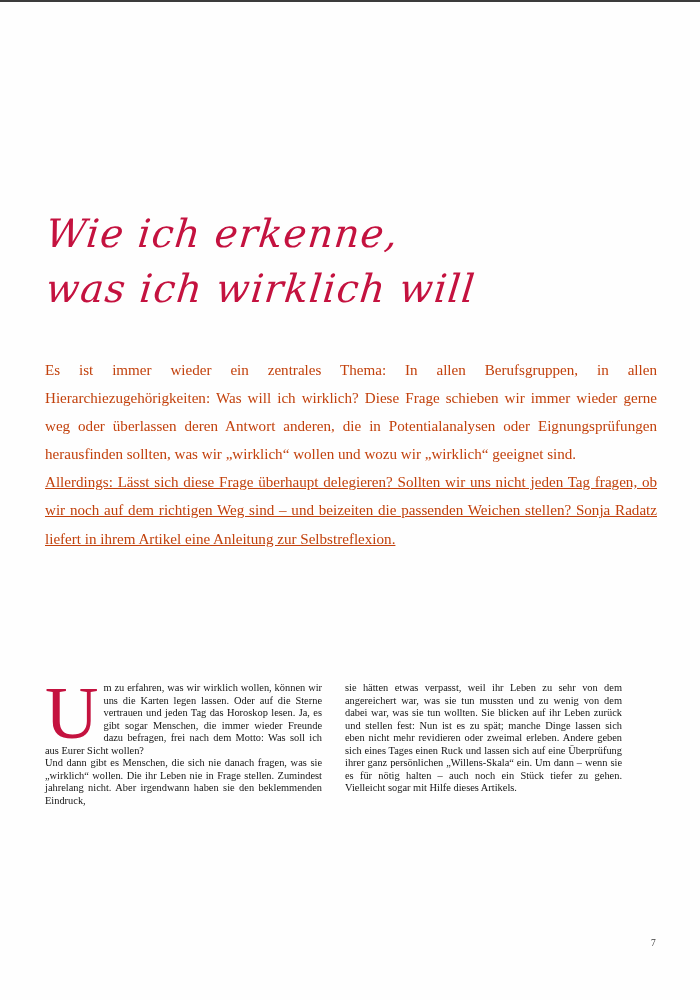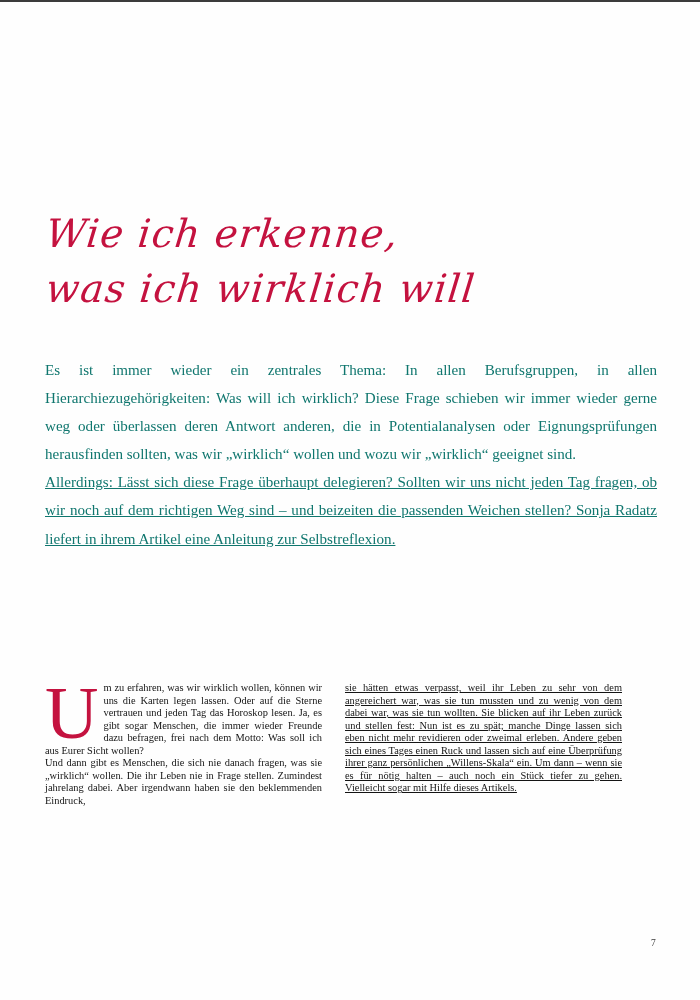--- a/index.html
+++ b/index.html
@@ -57,21 +57,21 @@
 
   
   .intro {
     position: absolute;
     left: 45px;
     top: 356px;
     width: 612px;
     font-size: 15.1px;
     line-height: 28.1px;
     text-align: justify;
-    color: #0f766e;
+    color: #c2410c;
     hyphens: manual;
   }
   .intro p {
     margin: 0;
   }
   .intro p + p {
     margin-top: 0;
     text-decoration: underline;
   }
 
@@ -86,21 +86,21 @@
   .col {
     position: absolute;
     top: 0;
     width: 277px;
     font-size: 10.4px;
     line-height: 12.55px;
     text-align: justify;
     color: #141414;
   }
   .col.left  { left: 0; }
-  .col.right { left: 300px; text-decoration: underline; }
+  .col.right { left: 300px; }
   .col p { margin: 0; }
 
   .dropcap {
     float: left;
     color: #c4123f;
     font-family: "Liberation Serif", "DejaVu Serif", serif;
     font-size: 74px;
     line-height: 0.80;
     font-weight: 400;
     margin: 2px 5px 0 0;
@@ -131,21 +131,21 @@
 
   <div class="intro">
     <p>Es ist immer wieder ein zentrales Thema: In allen Berufsgruppen, in allen Hierarchiezugehörigkeiten: Was will ich wirklich? Diese Frage schieben wir immer wieder gerne weg oder überlassen deren Antwort anderen, die in Potentialanalysen oder Eignungsprüfungen herausfinden sollten, was wir „wirklich“ wollen und wozu wir „wirklich“ geeignet sind.</p>
     <p>Allerdings: Lässt sich diese Frage überhaupt delegieren? Sollten wir uns nicht jeden Tag fragen, ob wir noch auf dem richtigen Weg sind – und beizeiten die passenden Weichen stellen? Sonja Radatz liefert in ihrem Artikel eine Anleitung zur Selbstreflexion.</p>
   </div>
 
   <div class="columns">
 
     <div class="col left">
       <p><span class="dropcap">U</span><span>m zu erfahren, was wir wirklich wollen, können wir uns die Karten legen lassen. Oder auf die Sterne vertrauen und jeden Tag das Horoskop lesen. Ja, es gibt sogar Menschen, die immer wieder Freunde dazu befragen, frei nach dem Motto: Was soll ich aus Eurer Sicht wollen?</span></p>
-      <p>Und dann gibt es Menschen, die sich nie danach fragen, was sie „wirklich“ wollen. Die ihr Leben nie in Frage stellen. Zumindest jahrelang dabei. Aber irgendwann haben sie den beklemmenden Eindruck,</p>
+      <p>Und dann gibt es Menschen, die sich nie danach fragen, was sie „wirklich“ wollen. Die ihr Leben nie in Frage stellen. Zumindest jahrelang nicht. Aber irgendwann haben sie den beklemmenden Eindruck,</p>
     </div>
 
     <div class="col right">
       <p>sie hätten etwas verpasst, weil ihr Leben zu sehr von dem angereichert war, was sie tun mussten und zu wenig von dem dabei war, was sie tun wollten. Sie blicken auf ihr Leben zurück und stellen fest: Nun ist es zu spät; manche Dinge lassen sich eben nicht mehr revidieren oder zweimal erleben. Andere geben sich eines Tages einen Ruck und lassen sich auf eine Überprüfung ihrer ganz persönlichen „Willens-Skala“ ein. Um dann – wenn sie es für nötig halten – auch noch ein Stück tiefer zu gehen. Vielleicht sogar mit Hilfe dieses Artikels.</p>
     </div>
 
   </div>
 
   <div class="folio">7</div>
 

